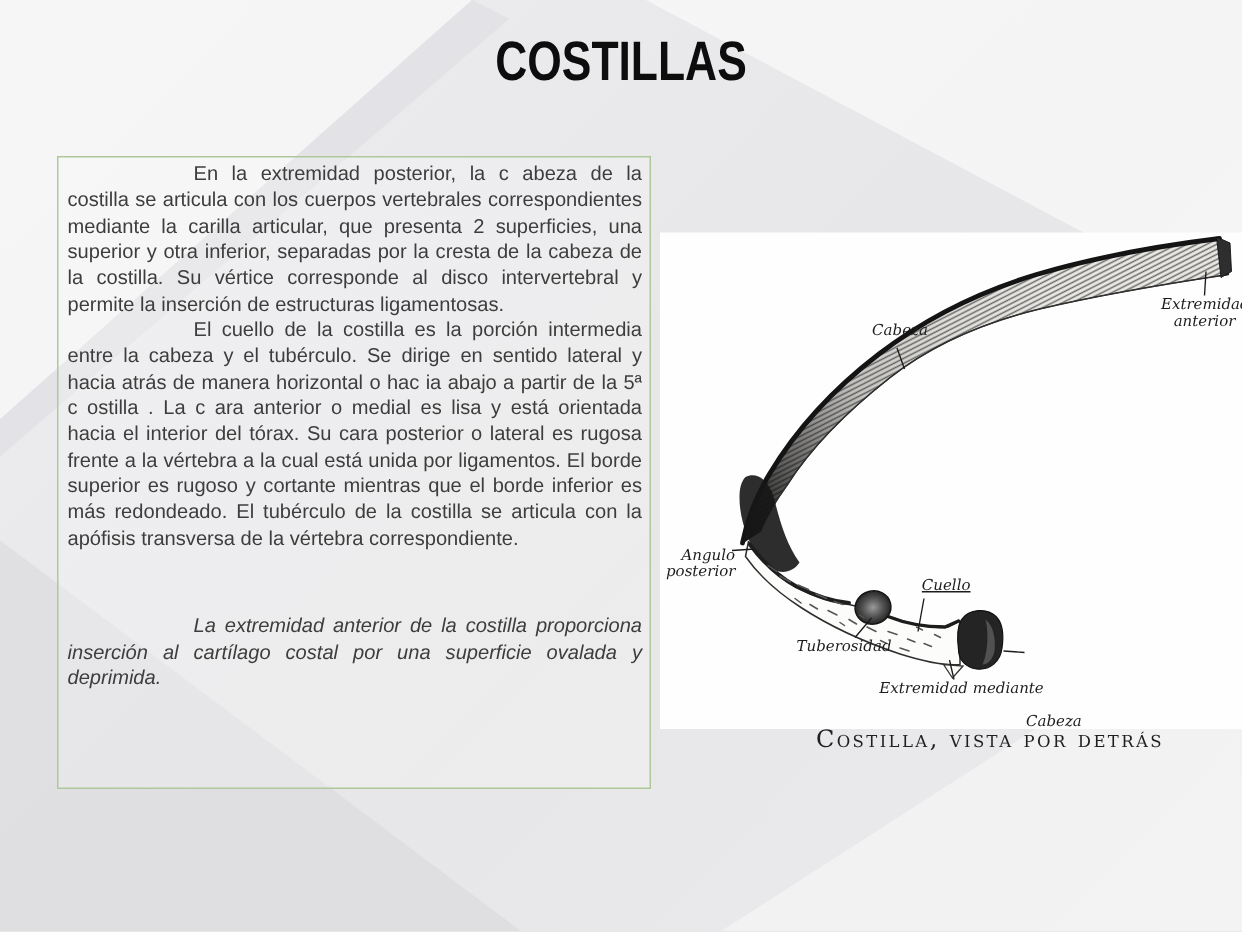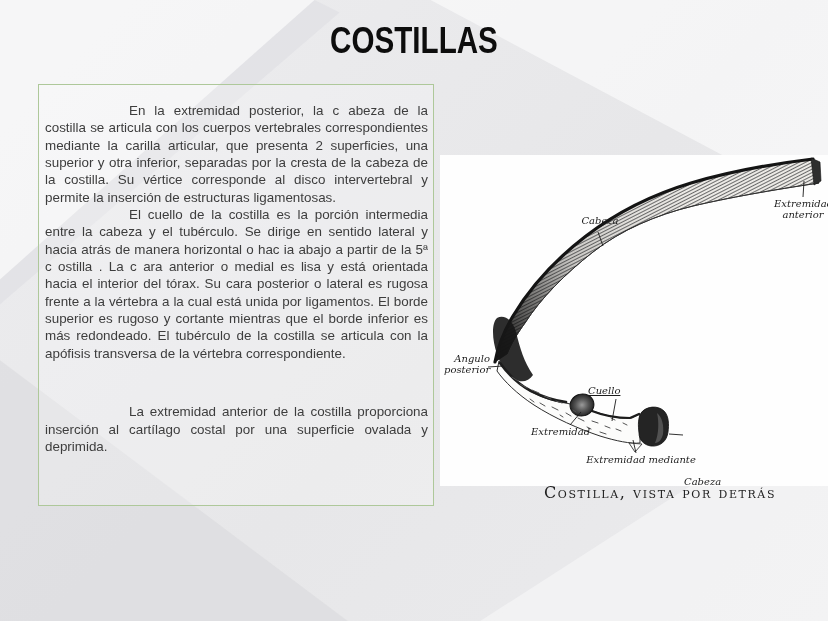--- a/index.html
+++ b/index.html
@@ -11,35 +11,35 @@
   .facet-1{clip-path:polygon(0 0,38% 0,0 45%);background:rgba(255,255,255,.5);}
   .facet-2{clip-path:polygon(52% 0,100% 0,100% 34%);background:rgba(255,255,255,.55);}
   .facet-3{clip-path:polygon(0 58%,0 100%,42% 100%);background:rgba(213,213,217,.45);}
   .facet-4{clip-path:polygon(58% 100%,100% 100%,100% 64%);background:rgba(255,255,255,.4);}
   .facet-5{clip-path:polygon(0 45%,38% 0,41% 2%,0 49%);background:rgba(221,221,225,.55);}
 
   .slide-title{position:absolute;top:20px;left:0;width:100%;margin:0;text-align:center;
                font-size:37px;font-weight:bold;color:#0d0d0d;letter-spacing:0;
                transform:scaleX(.8);}
 
-  .textbox{position:absolute;left:38px;top:84px;width:396px;height:422px;box-sizing:border-box;
-           border:1.5px solid #aec89a;background:rgba(252,253,250,.25);padding:17px 5px 0 6px;}
+  .textbox{position:absolute;left:38px;top:104px;width:396px;height:422px;box-sizing:border-box;
+           border:1.5px solid #aec89a;background:rgba(252,253,250,.25);padding:2px 5px 0 6px;}
   .textbox p{margin:0;text-align:justify;text-indent:84px;
              font-size:13.4px;line-height:17.35px;color:#3d3d3d;}
   #para-2{}
-  #para-3{margin-top:41px;}
+  #para-3{margin-top:41px;font-style:italic;}
 
   .figure{position:absolute;left:440px;top:155px;width:388px;height:331px;background:#fefefe;}
   .figure svg{position:absolute;left:0;top:0;display:block;}
   .fig-label{position:absolute;font-family:"DejaVu Serif",serif;font-style:italic;
              font-size:10px;line-height:10.5px;color:#1c1c1c;}
   #lbl-cuerpo{left:139px;top:61px;width:42px;text-align:center;}
   #lbl-ext-ant{left:334px;top:44px;width:58px;text-align:center;}
-  #lbl-ang-post{left:4px;top:199px;width:46px;text-align:right;}
-  #lbl-cuello{left:148px;top:231px;width:40px;text-align:left;text-decoration:underline;}
+  #lbl-ang-post{left:4px;top:211px;width:46px;text-align:right;}
+  #lbl-cuello{left:167px;top:231px;width:40px;text-align:right;text-decoration:underline;}
   #lbl-tuberosidad{left:91px;top:272px;width:56px;text-align:center;}
   #lbl-cabeza{left:244px;top:274px;width:46px;margin-top:48px;}
   #lbl-ext-post{left:146px;top:300px;width:110px;text-align:center;}
   .fig-caption{position:absolute;left:84px;top:328px;width:272px;text-align:center;
                font-family:"DejaVu Serif",serif;font-style:normal;font-variant:small-caps;
                letter-spacing:1.6px;font-size:16px;color:#1f1f1f;}
 </style>
 </head>
 <body>
 
@@ -98,18 +98,18 @@
 
       <path d="M72,222 l6,4 M80,229 l7,4 M92,235 l7,3 M104,241 l7,3 M116,246 l6,2 M100,248 l5,3 M112,252 l6,3 M126,258 l5,3 M138,263 l6,3 M152,266 l6,2 M165,271 l5,2 M176,274 l5,2 M160,277 l6,2 M147,272 l4,2 M183,268 l4,2 M171,263 l4,2 M120,260 l3,2 M133,255 l3,2 M90,244 l4,3" fill="none" stroke="#555555" stroke-width="1" stroke-linecap="round"></path>
 
       <path d="M158,77 L163,91 M363,42 L364,26 M48,212 L63,211 M176,244 L172,266 M130,270 L141,257 M243,280 L229,279 M196,298 L193,285" fill="none" stroke="#1b1b1b" stroke-width="0.9"></path>
     </svg>
 
     <div class="fig-label" id="lbl-cuerpo">Cabeza</div>
     <div class="fig-label" id="lbl-ext-ant">Extremidad anterior</div>
     <div class="fig-label" id="lbl-ang-post">Angulo posterior</div>
     <div class="fig-label" id="lbl-cuello">Cuello</div>
-    <div class="fig-label" id="lbl-tuberosidad">Extremidad</div>
+    <div class="fig-label" id="lbl-tuberosidad">Tuberosidad</div>
     <div class="fig-label" id="lbl-cabeza">Cabeza</div>
     <div class="fig-label" id="lbl-ext-post">Extremidad mediante</div>
     <div class="fig-caption">Costilla, vista por detrás</div>
   </div>
 </div>
 
 </body></html>

